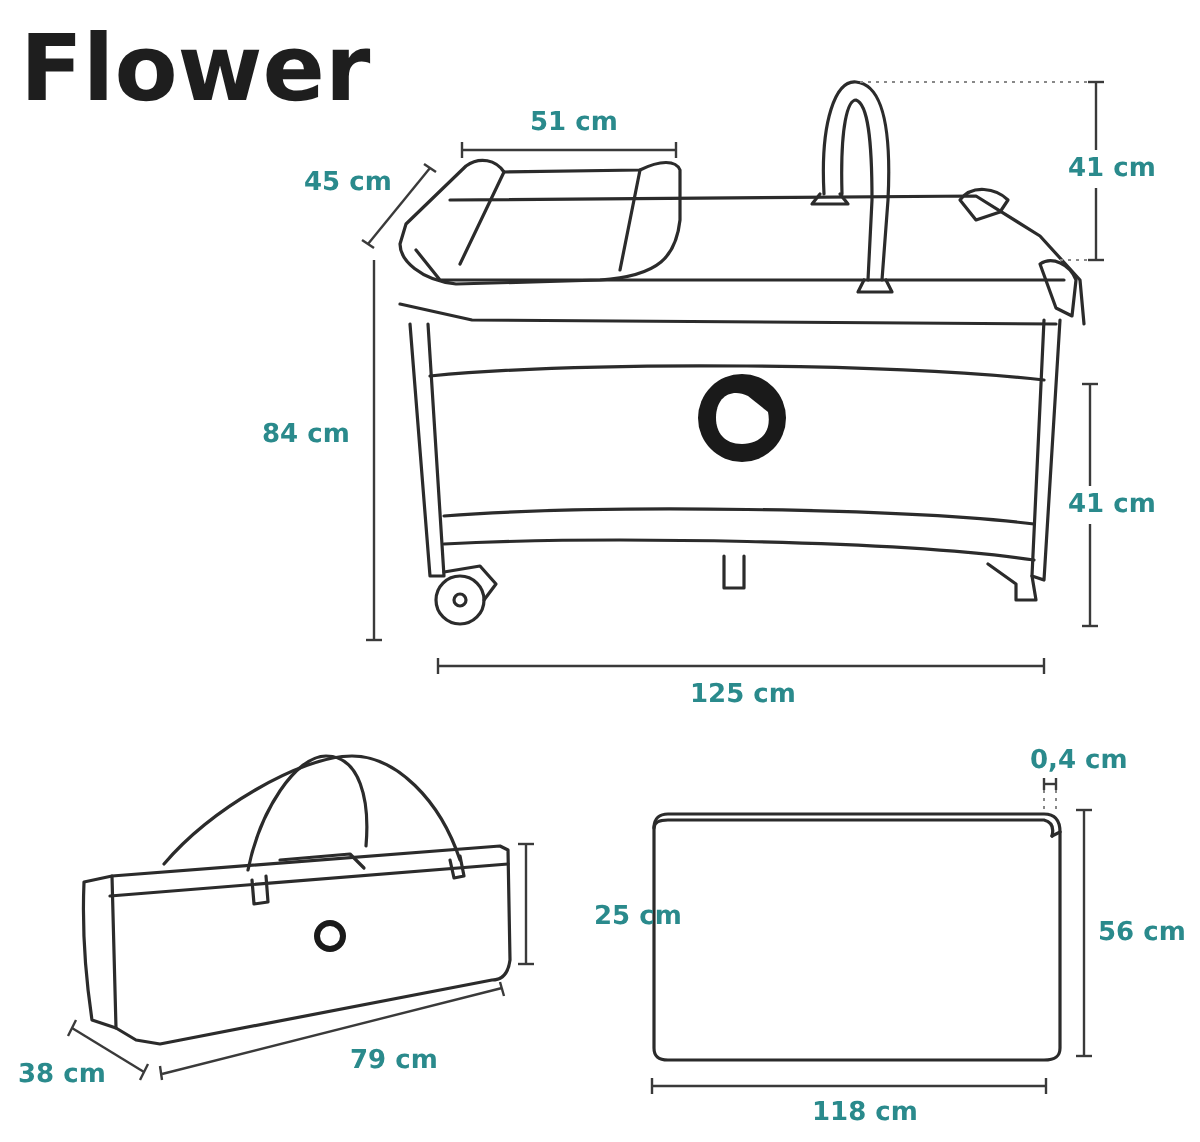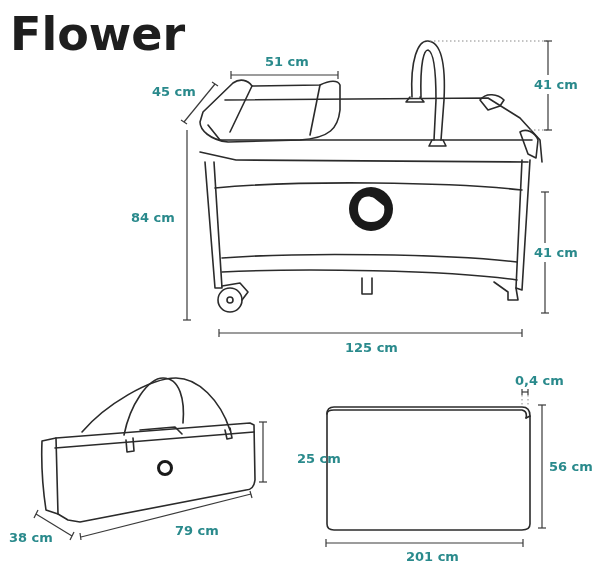--- a/index.html
+++ b/index.html
@@ -129,13 +129,13 @@
 <div class="dim" style="left:131px; top:210px;text-align:center;">84 cm</div>
 <div class="dim" style="left:534px; top:243px; background:#fff; padding:2px 0;">41 cm</div>
 <div class="dim" style="left:345px; top:340px;">125 cm</div>
 
 <div class="dim" style="left:273px; top:451px;margin-left:24px;">25 cm</div>
 <div class="dim" style="left:163px; top:523px;margin-left:12px;">79 cm</div>
 <div class="dim" style="left:9px; top:530px;">38 cm</div>
 
 <div class="dim" style="left:515px; top:373px;">0,4 cm</div>
 <div class="dim" style="left:549px; top:459px;">56 cm</div>
-<div class="dim" style="left:406px; top:549px;">201 cm</div>
+<div class="dim" style="left:406px; top:549px;">118 cm</div>
 
 </body></html>

